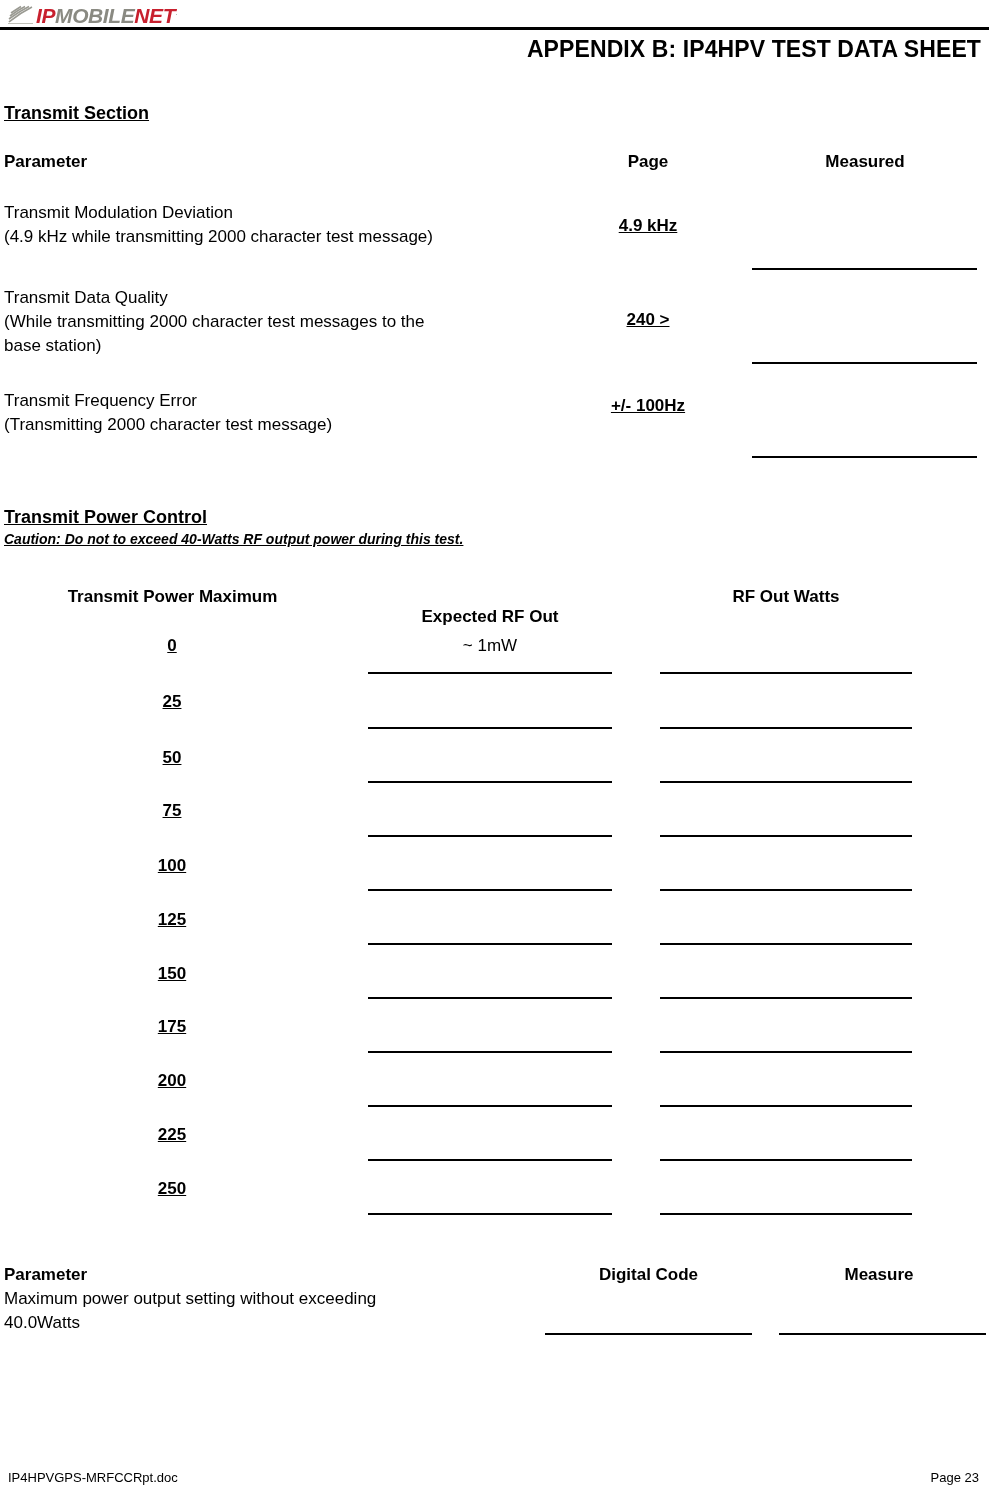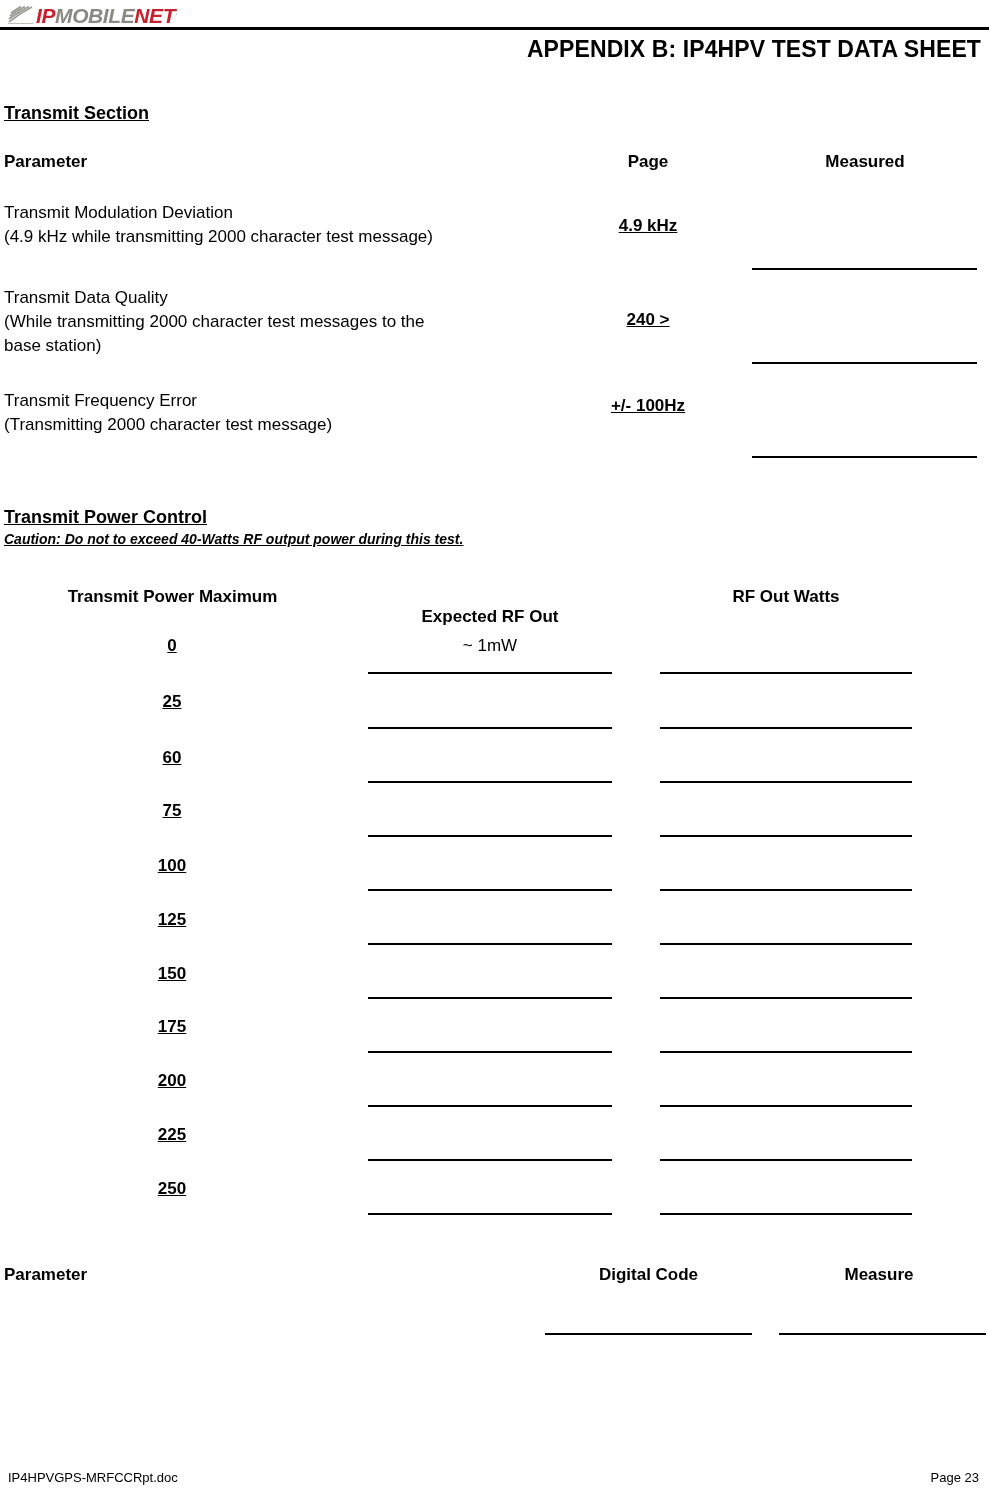--- a/index.html
+++ b/index.html
@@ -162,21 +162,21 @@
 
   <div class="txt bold" style="left:4px; top:505px; font-size:18px;">Transmit Power Control</div>
   <div class="txt bold ital" style="left:4px; top:530px; font-size:14px; line-height:18px;">Caution: Do not to exceed 40-Watts RF output power during this test.</div>
 
   <div class="txt u-head ctr" style="left:54px; top:585px; width:237px;">Transmit Power Maximum</div>
   <div class="txt u-head ctr" style="left:368px; top:585px; width:244px;margin-top:20px;">Expected RF Out</div>
   <div class="txt u-head ctr" style="left:660px; top:585px; width:252px;">RF Out Watts</div>
 
   <div class="txt bold ctr" style="left:112px; top:634px; width:120px;">0</div>
   <div class="txt bold ctr" style="left:112px; top:690px; width:120px;">25</div>
-  <div class="txt bold ctr" style="left:112px; top:746px; width:120px;">60</div>
+  <div class="txt bold ctr" style="left:112px; top:746px; width:120px;">50</div>
   <div class="txt bold ctr" style="left:112px; top:799px; width:120px;">75</div>
   <div class="txt bold ctr" style="left:112px; top:854px; width:120px;">100</div>
   <div class="txt bold ctr" style="left:112px; top:908px; width:120px;">125</div>
   <div class="txt bold ctr" style="left:112px; top:962px; width:120px;">150</div>
   <div class="txt bold ctr" style="left:112px; top:1015px; width:120px;">175</div>
   <div class="txt bold ctr" style="left:112px; top:1069px; width:120px;">200</div>
   <div class="txt bold ctr" style="left:112px; top:1123px; width:120px;">225</div>
   <div class="txt bold ctr" style="left:112px; top:1177px; width:120px;">250</div>
 
   <div class="txt ctr" style="left:368px; top:634px; width:244px;">~ 1mW</div>
@@ -224,20 +224,22 @@
   <div class="txt ctr" style="left:660px; top:962px; width:252px;"></div>
   <div class="txt ctr" style="left:660px; top:1015px; width:252px;"></div>
   <div class="txt ctr" style="left:660px; top:1069px; width:252px;"></div>
   <div class="txt ctr" style="left:660px; top:1123px; width:252px;"></div>
   <div class="txt ctr" style="left:660px; top:1177px; width:252px;"></div>
 
   <div class="txt u-head" style="left:4px; top:1263px;">Parameter</div>
   <div class="txt u-head ctr" style="left:545px; top:1263px; width:207px;">Digital Code</div>
   <div class="txt u-head ctr" style="left:779px; top:1263px; width:200px;">Measure</div>
 
+  <div class="txt" style="left:4px; top:1287px; width:520px;">Maximum power output setting without exceeding
+40.0Watts</div>
 
   <div class="rule" style="left:545px; top:1333px; width:207px;"></div>
   <div class="txt ctr" style="left:545px; top:1308px; width:207px;"></div>
 
   <div class="rule" style="left:779px; top:1333px; width:207px;"></div>
   <div class="txt ctr" style="left:779px; top:1308px; width:207px;"></div>
 
   <div class="footer-name">IP4HPVGPS-MRFCCRpt.doc</div>
   <div class="footer-page">Page 23</div>
 

